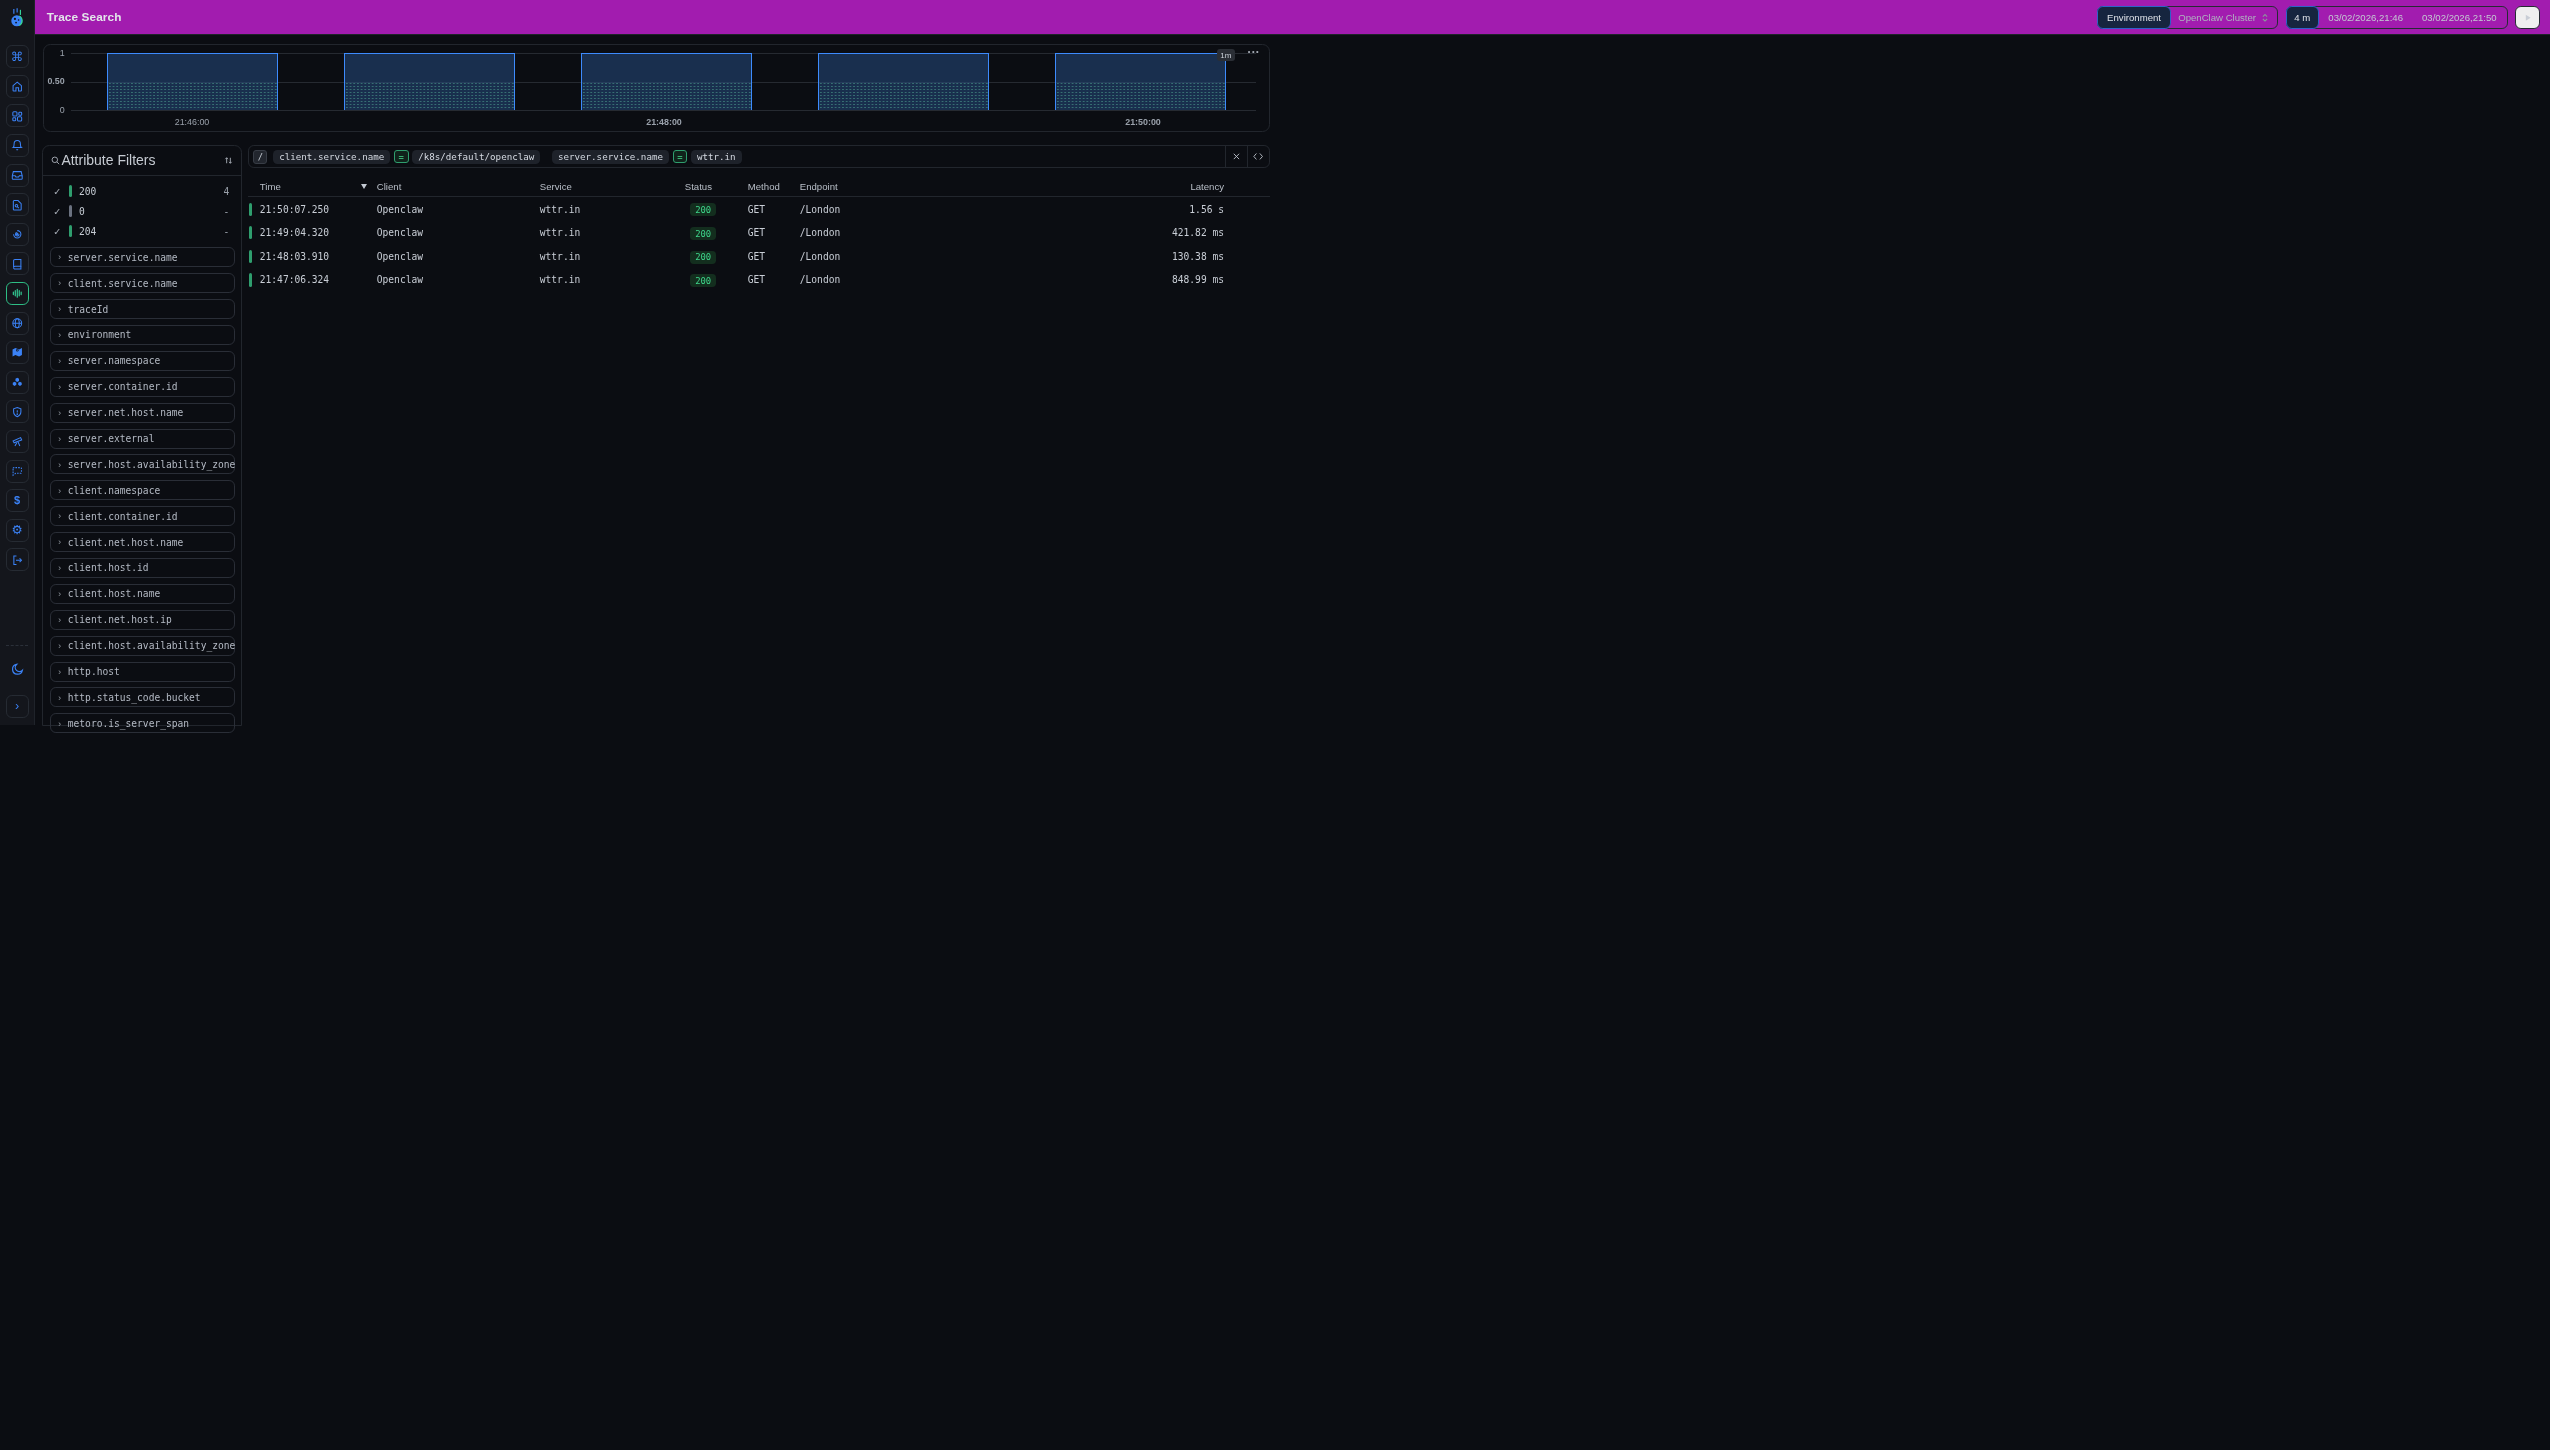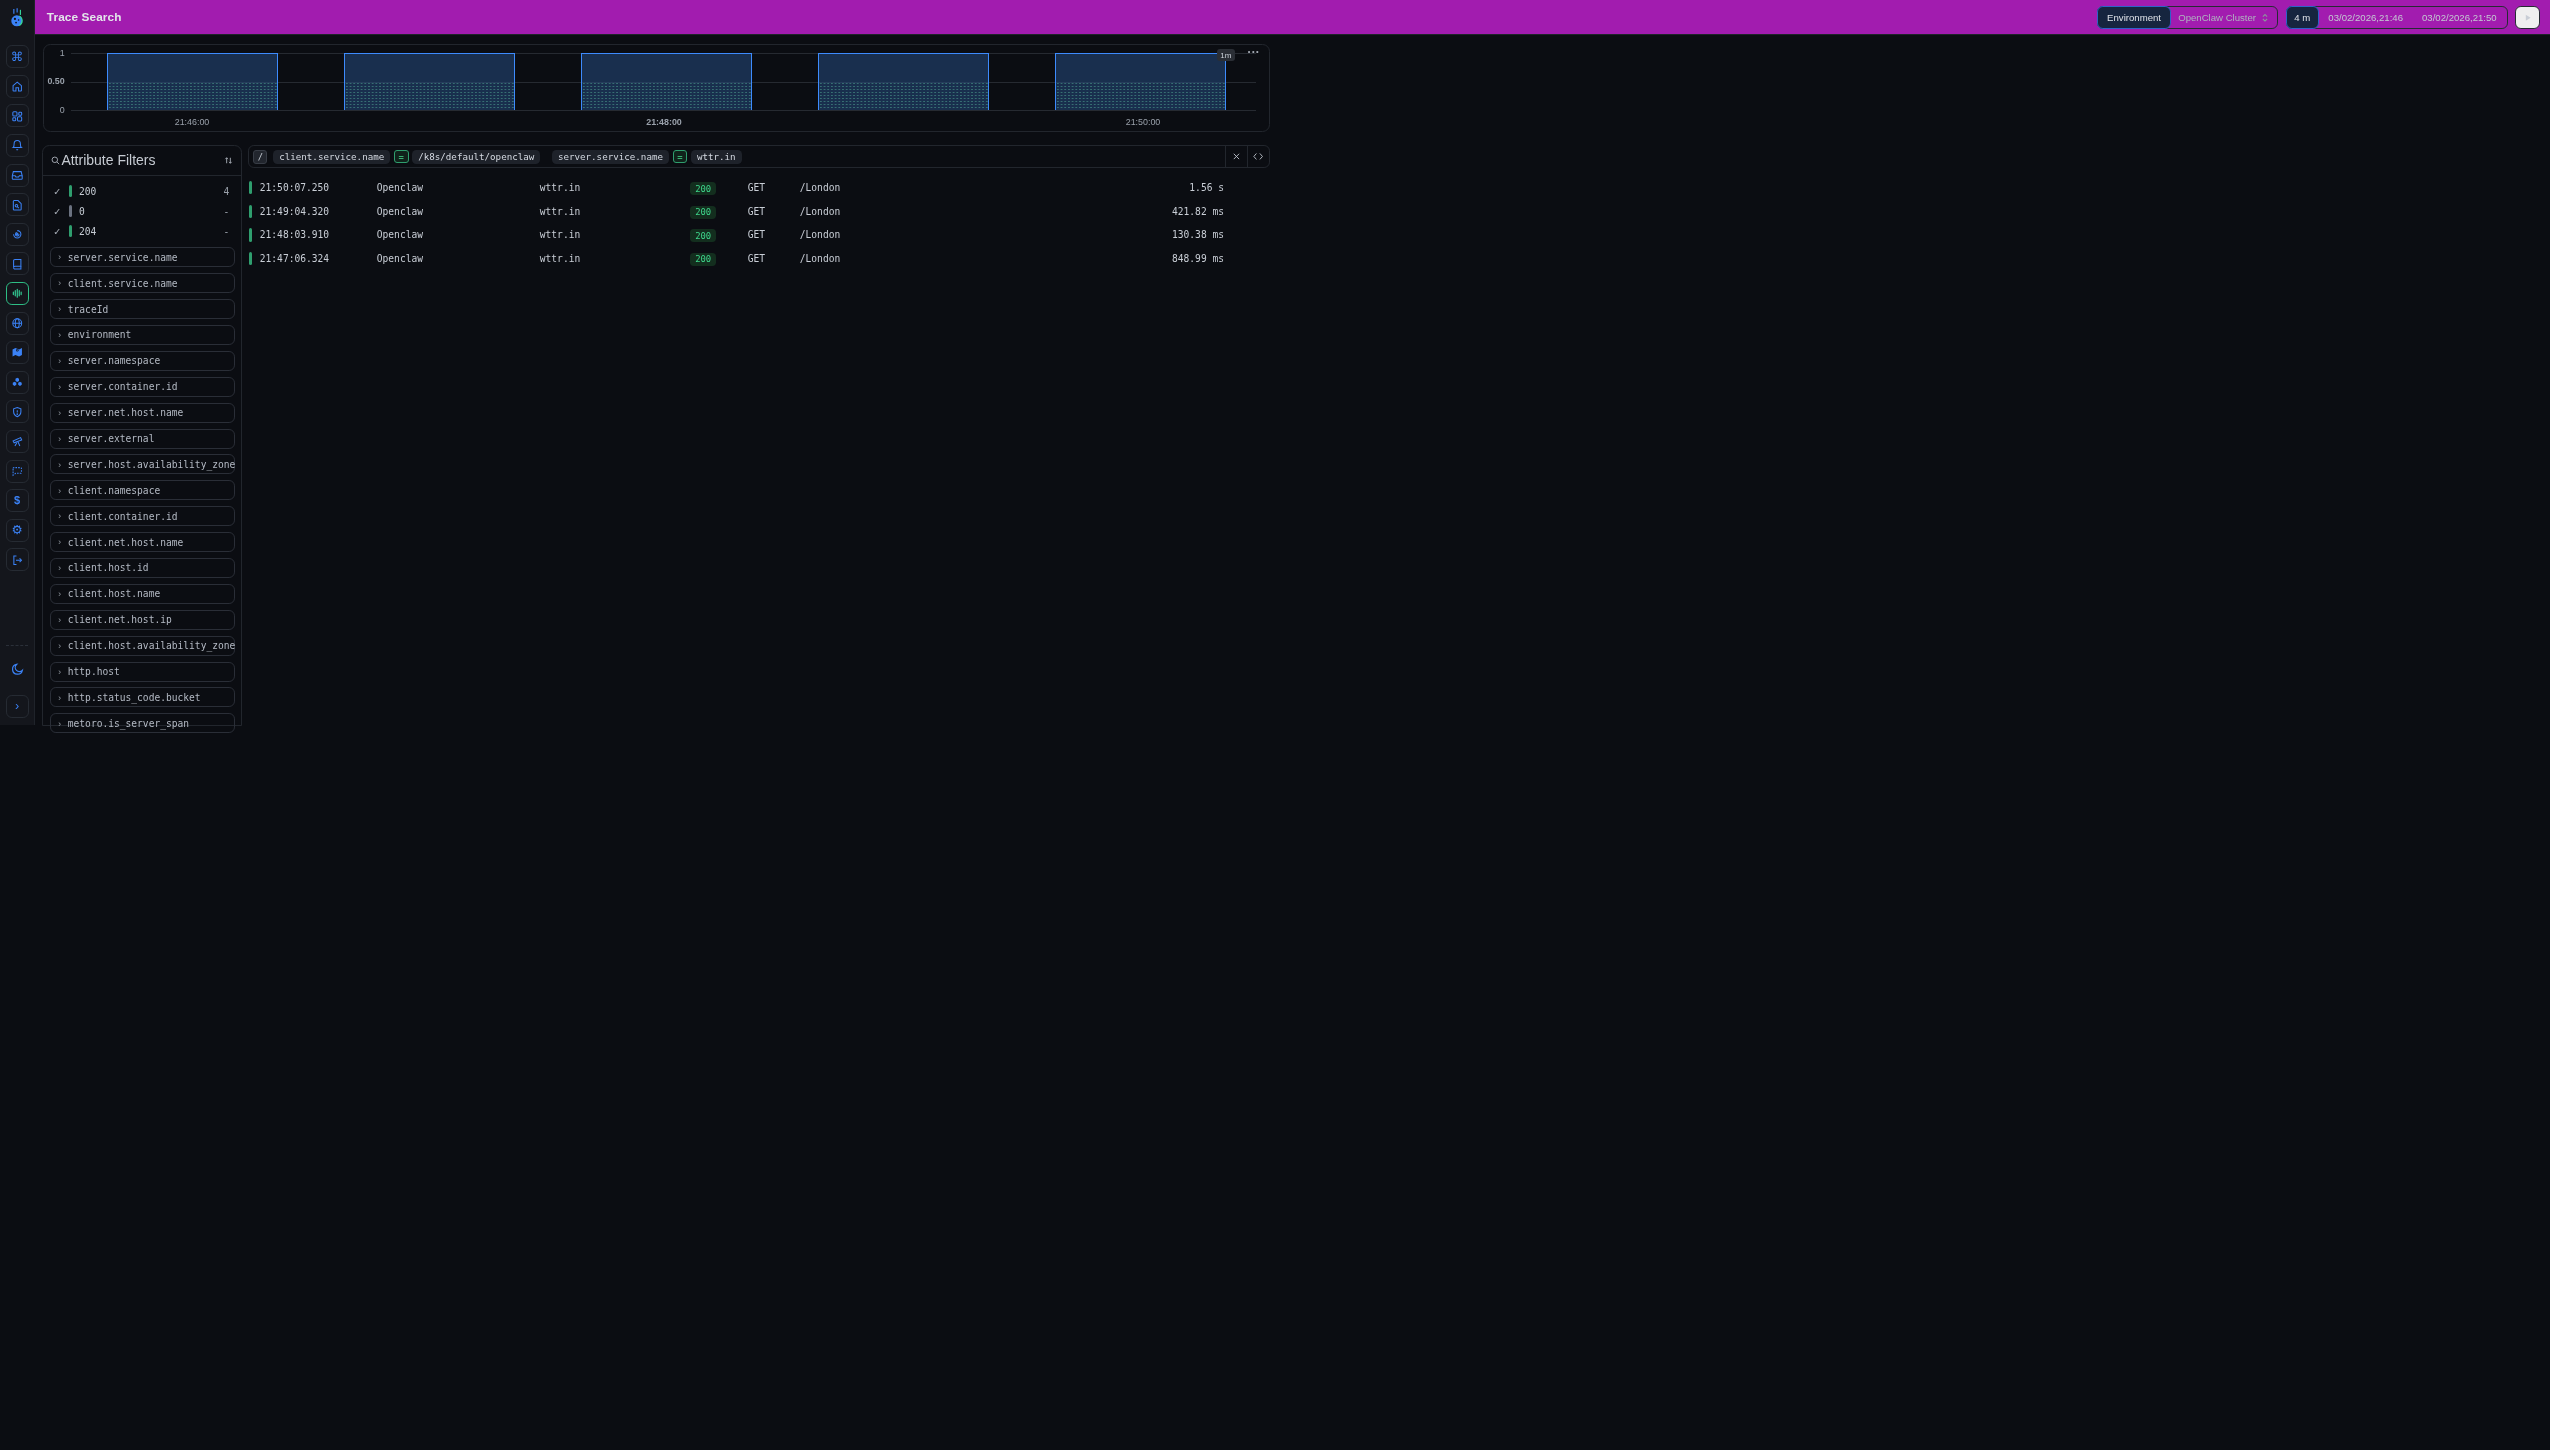--- a/index.html
+++ b/index.html
@@ -51,21 +51,21 @@
   .bars { position:absolute; inset:0; display:flex; align-items:flex-end; padding-left:36px; gap:66px; }
   .bar { width:171px; position:relative; background:rgba(38,77,128,.55);
          border:0.7px solid #3d8bfd; border-bottom:none; }
   .bar::after { content:""; position:absolute; left:0; right:0; bottom:0; height:50%;
     background-image:radial-gradient(rgba(110,231,183,.35) 0.5px, transparent 0.7px),
                      radial-gradient(rgba(96,165,250,.35) 0.5px, transparent 0.7px);
     background-size:3.7px 3px, 5.2px 3.7px; background-position:0 0, 1.5px 1.5px; }
   .xtick { position:absolute; top:72px; transform:translateX(-50%); color:#9aa1ab; font-size:8.9px; }
   .xtick:nth-of-type(1) { left:148px; }
   .xtick:nth-of-type(2) { left:620px;font-weight:bold; }
-  .xtick:nth-of-type(3) { left:1099px; }
+  .xtick:nth-of-type(3) { left:1099px;font-weight:bold; }
   .interval-badge { position:absolute; top:4.4px; right:34px; background:#2a2e35; color:#cbd1d9;
                     border-radius:3px; font-size:8px; padding:1.5px 3.7px; }
   .chart-menu { position:absolute; top:1.5px; right:8.9px; color:#aab0ba; letter-spacing:1.5px; font-size:7.4px; cursor:pointer; }
   .chart-menu::before { content:"•••"; }
 
   
   .filters-panel { position:absolute; left:42px; top:145px; width:200px; height:581px;
                    border:0.7px solid #22262d; border-radius:7.4px 7.4px 0 0; }
   .filters-head { height:29.5px; display:flex; align-items:center; border-bottom:0.7px solid #22262d; padding:0 7.4px; }
   .filters-title { flex:1; text-align:left; color:#c6cbd2; font-size:14px; }
@@ -466,20 +466,33 @@
   </button>
   <button class="qbtn">
     <svg width="10.3" height="8.9" viewBox="0 0 24 20" fill="none" stroke="currentColor" stroke-width="2">
         <path d="M8 3l-6 7 6 7"></path>
         <path d="M16 3l6 7-6 7"></path>
       </svg>
   </button>
 </section>
 
 <section class="trace-table">
+  <div class="t-head">
+    <span></span>
+    <span class="th-time">
+      <span>Time</span>
+      <span class="sort-arrow"></span>
+    </span>
+    <span>Client</span>
+    <span>Service</span>
+    <span>Status</span>
+    <span>Method</span>
+    <span>Endpoint</span>
+    <span class="th-lat">Latency</span>
+  </div>
   <div>
 
       <div class="t-row">
         <span class="row-bar"></span>
         <span class="cell mono">21:50:07.250</span>
         <span class="cell mono">Openclaw</span>
         <span class="cell mono">wttr.in</span>
         <span><span class="status-badge mono">200</span></span>
         <span class="cell mono">GET</span>
         <span class="cell mono">/London</span>

